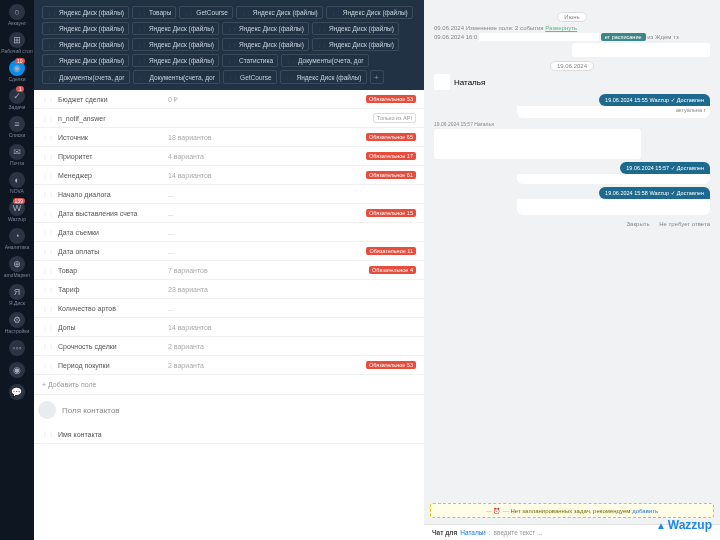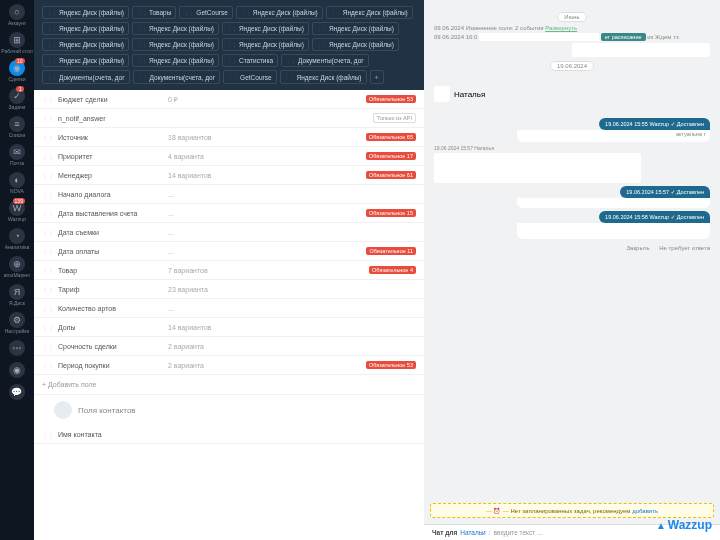--- a/index.html
+++ b/index.html
@@ -17,42 +17,42 @@
 .tag::before{content:"⋮⋮";color:#556;margin-right:2px;font-size:5px}
 .addtag{width:14px;height:14px;border:1px solid #3a4a5a;color:#8a9aaa;display:flex;align-items:center;justify-content:center;border-radius:2px;cursor:pointer;font-size:8px}
 .fields{background:#fff;flex:1;overflow-y:auto}
 .fld{display:flex;align-items:center;border-bottom:1px solid #eef0f2;padding:4px 8px;min-height:19px}
 .fld .grip{color:#ccc;font-size:6px;margin-right:4px}
 .fld .nm{width:110px;color:#555;font-size:7px}
 .fld .val{flex:1;color:#aaa;font-size:7px}
 .fld .req{background:#e74c3c;color:#fff;font-size:5.5px;padding:1px 3px;border-radius:2px;white-space:nowrap}
 .fld .api{border:1px solid #ddd;color:#999;font-size:5.5px;padding:1px 3px;border-radius:2px;white-space:nowrap}
 .addf{color:#999;font-size:7px;padding:6px 8px;cursor:pointer}
-.section{display:flex;align-items:center;gap:6px;padding:6px 20px;border-top:1px solid #eef0f2}
+.section{display:flex;align-items:center;gap:6px;padding:6px 4px;border-top:1px solid #eef0f2}
 .avatar{width:18px;height:18px;border-radius:50%;background:#e8ecef}
 .section-t{color:#888;font-size:8px}
 .right{flex:1;background:#f0f2f4;display:flex;flex-direction:column;min-width:0;position:relative}
 .feed{flex:1;padding:8px 10px;overflow:hidden}
 .month{text-align:center;margin:4px 0}
 .month span{background:#fff;border:1px solid #ddd;border-radius:8px;padding:1px 6px;font-size:6px;color:#888}
 .ev{font-size:6px;color:#888;margin:2px 0}
 .ev a{color:#6b8;text-decoration:underline}
 .status-chip{display:inline-block;background:#3b8686;color:#fff;padding:1px 4px;border-radius:2px;font-size:5.5px}
 .whitebox{background:#fff;border-radius:3px;height:14px;margin:2px 0;width:60%}
 .whitebox.lg{height:30px;width:75%}
 .msg-out{margin:3px 0 3px auto;max-width:70%;text-align:right}
 .msg-out .bub{background:#1e6a8e;color:#fff;border-radius:6px 6px 0 6px;display:inline-block;padding:3px 6px;font-size:5.5px}
 .msg-meta{font-size:5px;color:#888;margin:2px 0}
 .actions{text-align:right;font-size:6px;color:#888;margin-top:6px}
 .actions span{margin-left:8px}
 .notask{background:#fffde7;border:1px dashed #e6c200;border-radius:3px;padding:3px 6px;font-size:6px;color:#7a6a00;margin:6px;text-align:center}
 .notask a{color:#1976d2}
 .chatbar{background:#fff;border-top:1px solid #e0e0e0;padding:4px 8px;font-size:6.5px;color:#999;display:flex;align-items:center;gap:3px}
 .chatbar a{color:#1976d2}
-.contact-chip{display:flex;align-items:center;gap:4px;margin:16px 0}
+.contact-chip{display:flex;align-items:center;gap:4px;margin:4px 0}
 .contact-chip .av{width:16px;height:16px;background:#fff;border-radius:2px}
 .watermark{position:absolute;bottom:8px;right:8px;color:#1e88e5;font-weight:700;font-size:12px;display:flex;align-items:center;gap:2px}
 .watermark::before{content:"▲";color:#1e88e5;font-size:10px}
 </style>
 </head>
 <body>
 
 <div class="sidebar" id="sidebar">
     <div class="sb-item">
       <div class="sb-ic">○</div>

